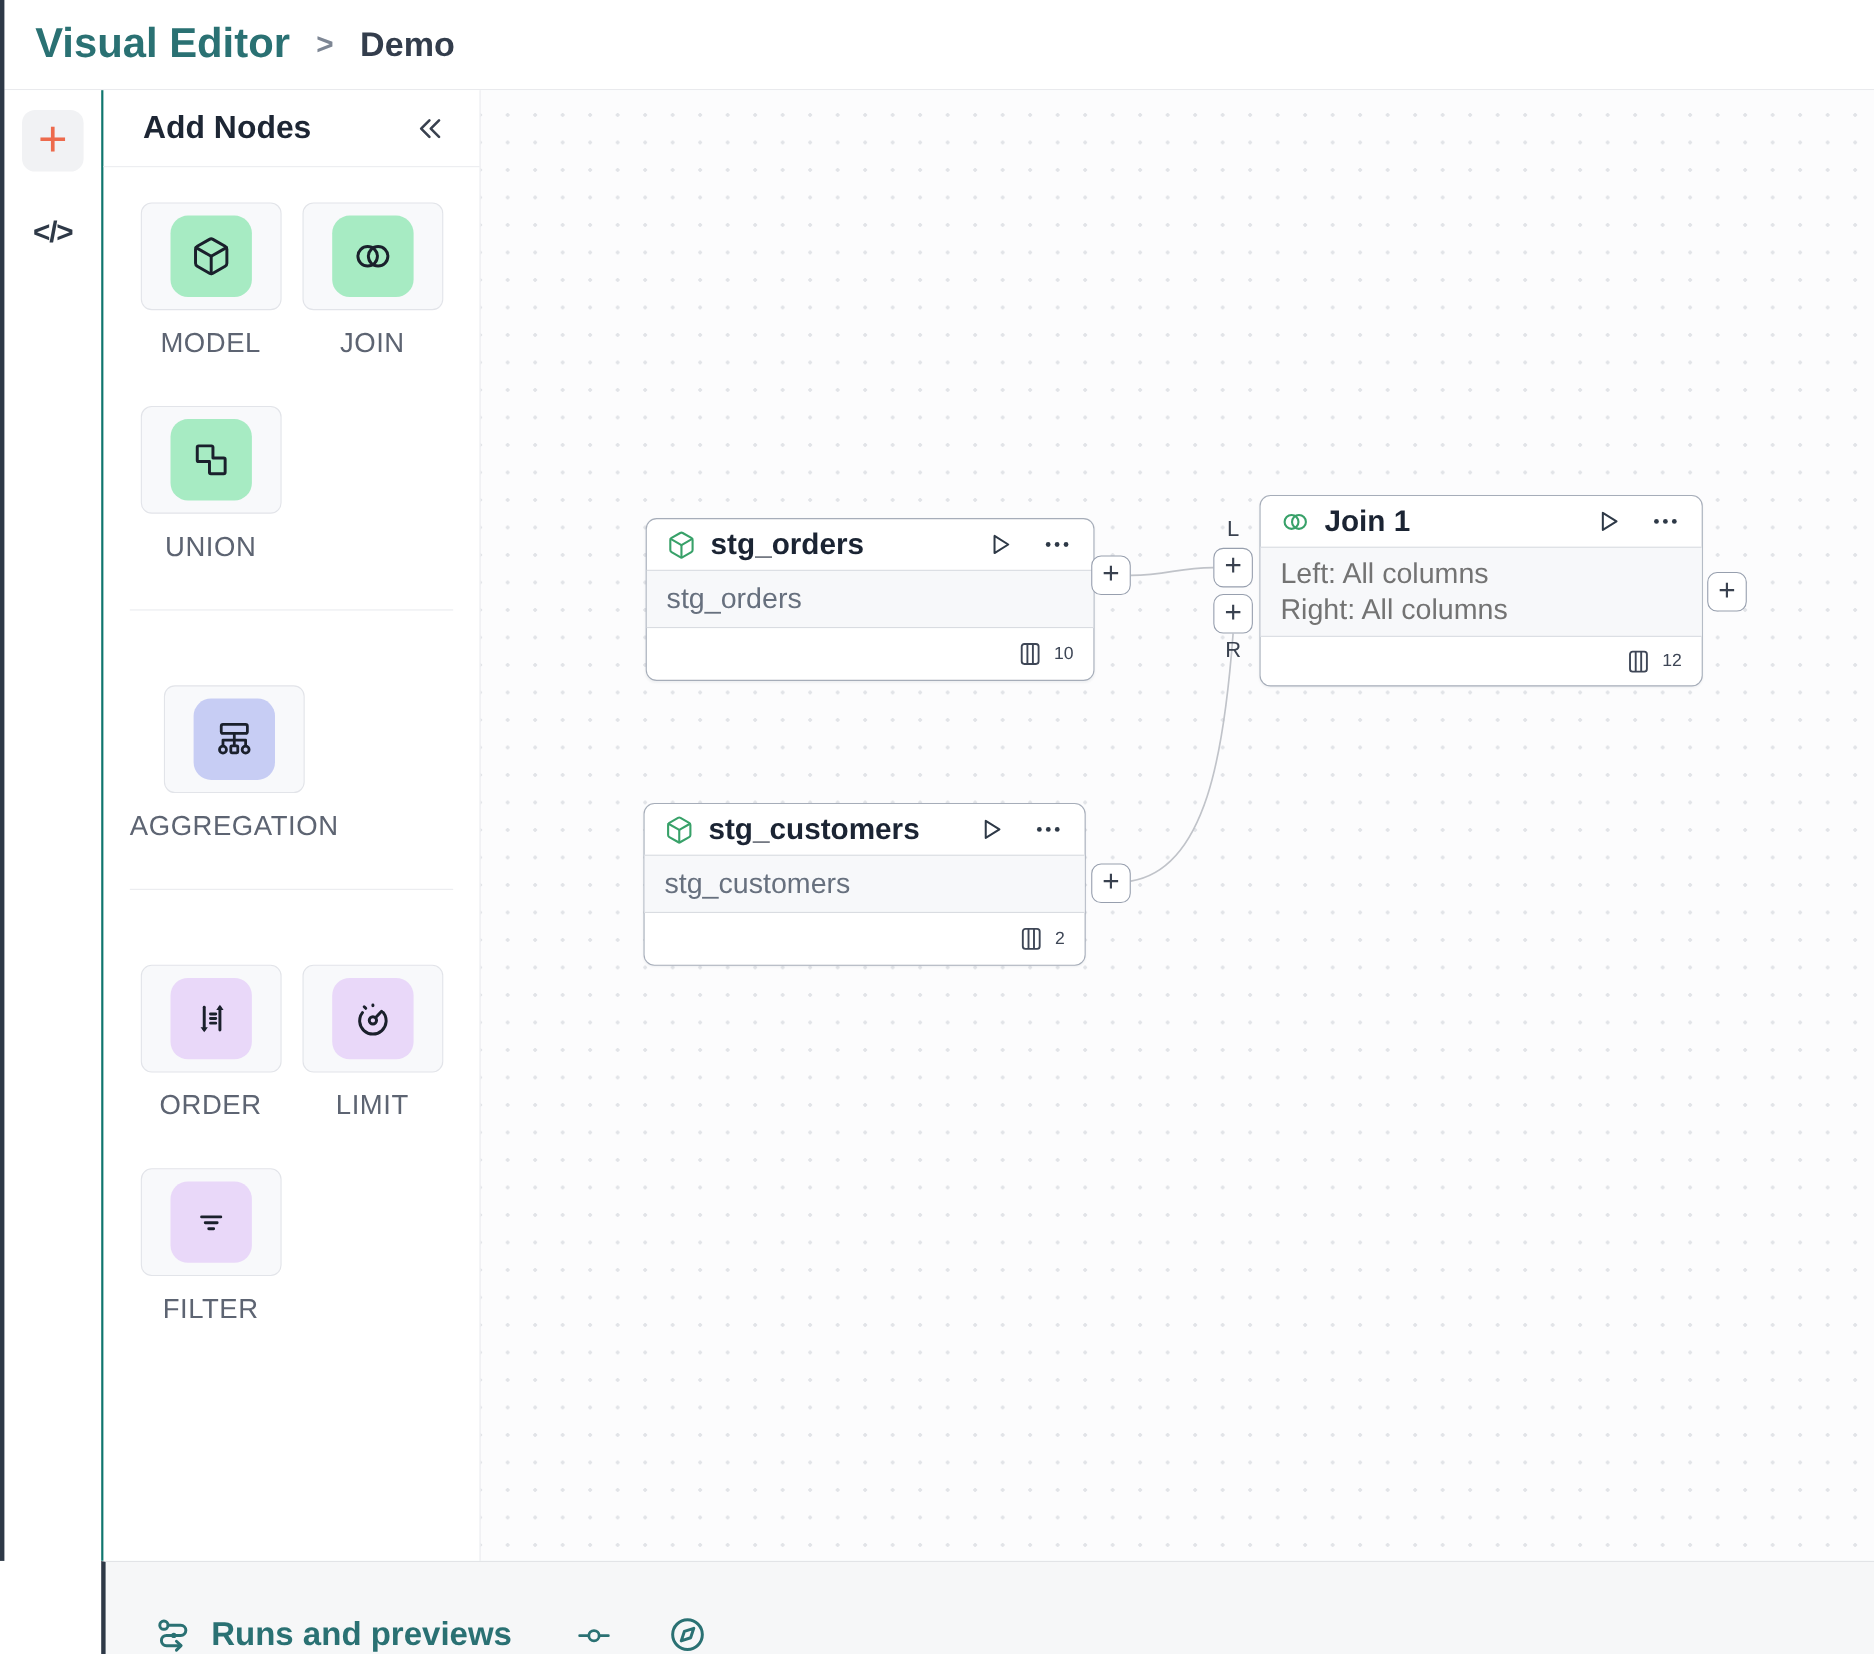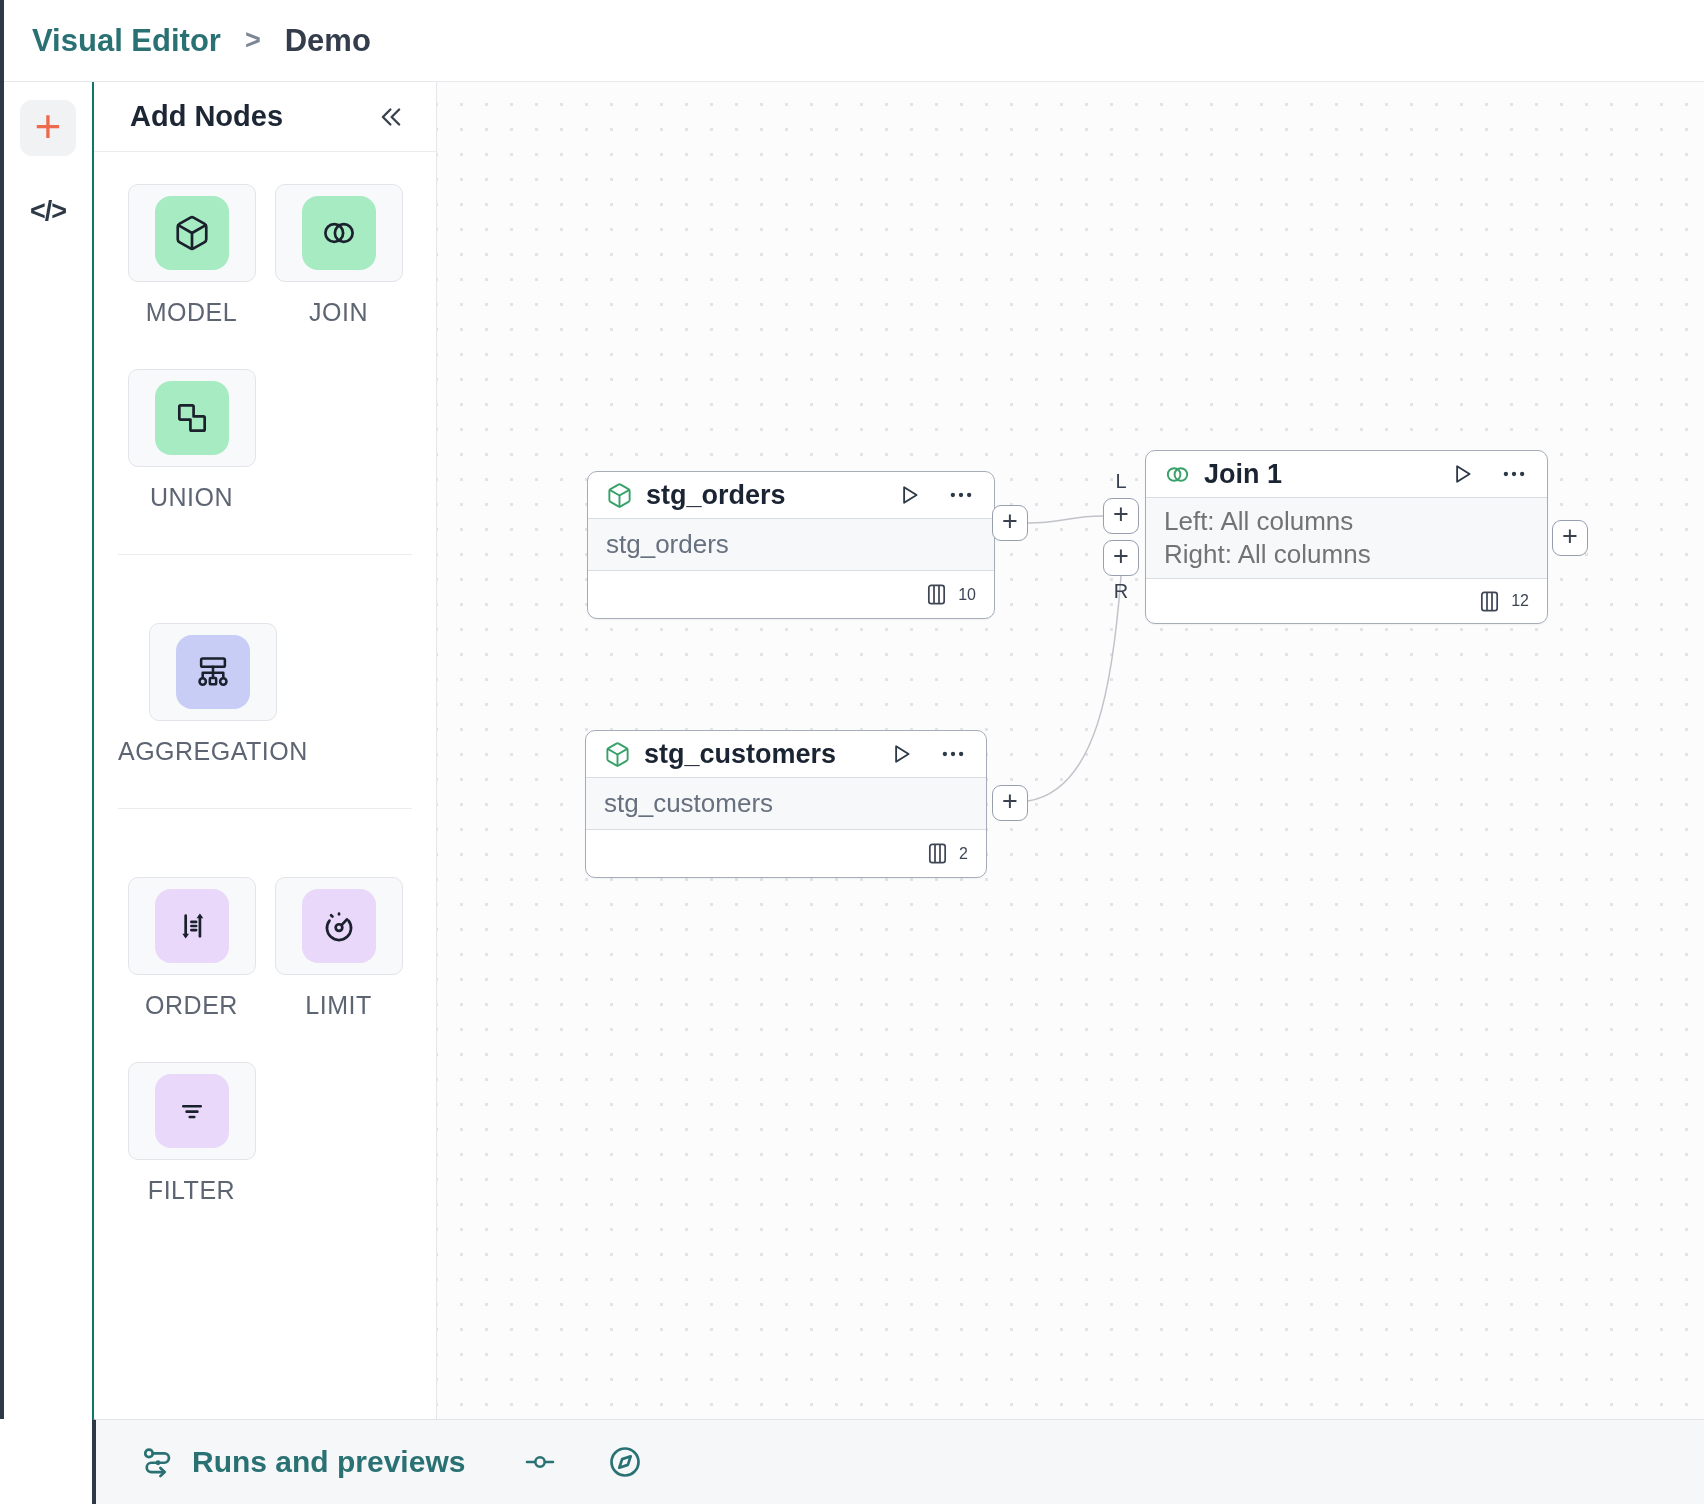--- a/index.html
+++ b/index.html
@@ -10,21 +10,21 @@
     background:#ffffff;
     color:#2e3947;
     overflow:hidden;
   }
   
   .left-strip { position:absolute; left:0; top:0; width:4px; height:1419px; background:#2e3947; z-index:30; }
 
   
   .header { position:absolute; left:4px; top:0; width:1700px; height:82px; background:#fff;
             border-bottom:1px solid #e7e8ec; display:flex; align-items:center; padding-left:28px; }
-  .crumb-app { color:#2a7173; font-size:31px; font-weight:700; }
+  .crumb-app { color:#2a7173; font-size:38px; font-weight:700; }
   .crumb-sep { margin:0 24px; color:#7d8694; font-size:27px; font-weight:600; }
   .crumb-page { color:#333d4c; font-size:31px; font-weight:700; }
 
   
   .rail { position:absolute; left:4px; top:82px; width:88px; height:1337px; background:#fff;
           display:flex; flex-direction:column; align-items:center; padding-top:18px; gap:40px; }
   .rail-add { width:56px; height:56px; border-radius:12px; background:#f1f2f4; color:#ed6a4c;
               font-size:46px; font-weight:300; display:flex; align-items:center; justify-content:center;
               line-height:1; cursor:pointer; padding-bottom:5px; }
   .rail-code { color:#2e3947; font-size:27px; font-weight:700; letter-spacing:-1px; cursor:pointer; }
@@ -70,21 +70,21 @@
   .foot-join { height:44px; }
 
   .port { position:absolute; width:36px; height:36px; background:#fff; border:1.5px solid #979fae;
           border-radius:9px; display:flex; align-items:center; justify-content:center;
           font-size:27px; color:#39414f; z-index:3; line-height:1; padding-bottom:3px; cursor:pointer; }
   .port-label { position:absolute; width:36px; text-align:center; font-size:20px; color:#39414f; z-index:3; }
 
   
   .bottom-bar { position:absolute; left:92px; top:1419px; width:1612px; height:85px;
                 background:#f6f7f8; border-top:1px solid #e2e4e7; border-left:4px solid #2e3947;
-                display:flex; align-items:center; padding-left:44px; }
+                display:flex; align-items:flex-end; padding-left:44px; }
   .runs-group { display:flex; align-items:center; gap:16px; cursor:pointer; }
   .runs-label { font-size:30px; font-weight:600; color:#2a7173; }
   .bar-icon { display:flex; align-items:center; cursor:pointer; }
   .bar-icon.commit { margin-left:58px; }
   .bar-icon.compass { margin-left:50px; }
 </style>
 </head>
 <body>
 
 <div class="left-strip"></div>

